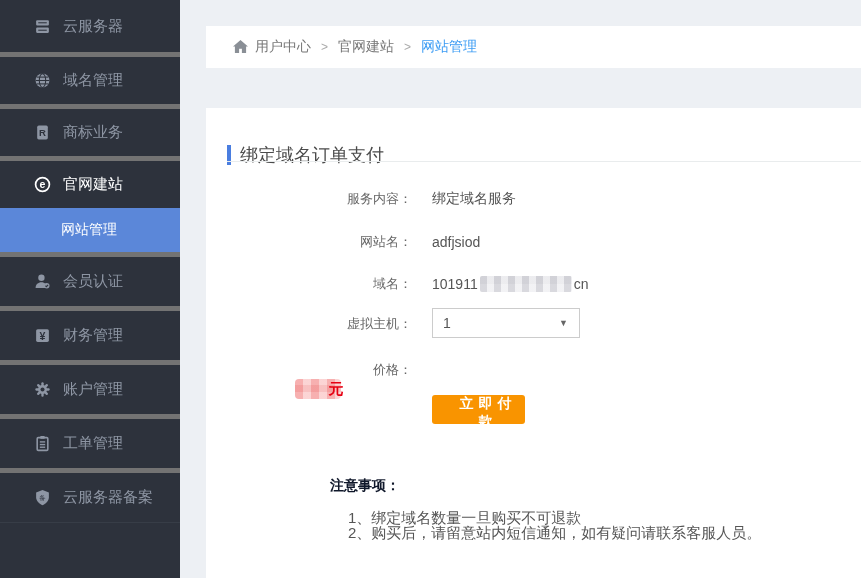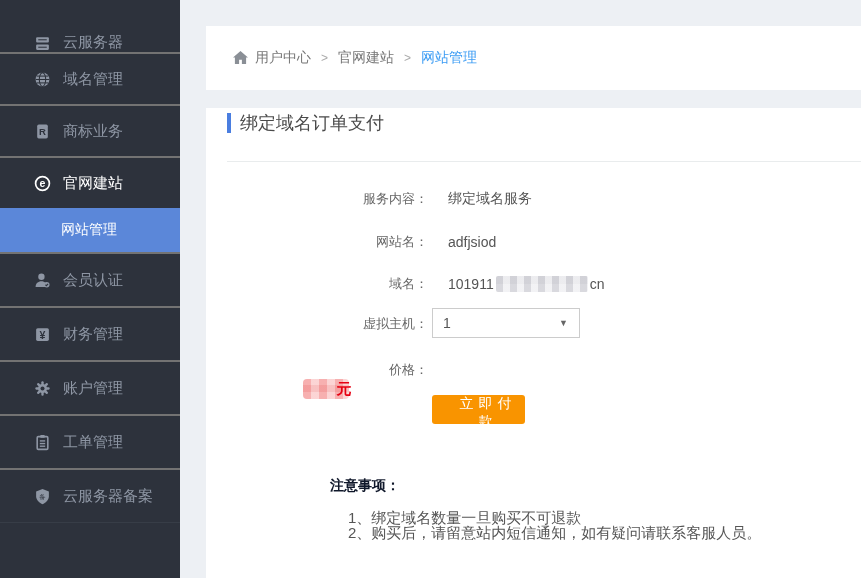--- a/index.html
+++ b/index.html
@@ -3,52 +3,52 @@
 <meta charset="utf-8">
 <style>
   * { margin:0; padding:0; box-sizing:border-box; }
   html,body { width:861px; height:578px; overflow:hidden;
     font-family:"Liberation Sans","DejaVu Sans",sans-serif; background:#edf0f4; }
 
   
   .sidebar { position:absolute; left:0; top:0; width:180px; height:578px;
     background:#2d323c; display:flex; flex-direction:column; }
   .side-item { height:52px; display:flex; align-items:center; padding-left:34px;
-    color:#8e96a4; font-size:15px; cursor:pointer; border-top:2px solid #737373; }
-  .side-item:first-child { border-top:none;align-items:flex-end; }
+    color:#8e96a4; font-size:15px; cursor:pointer; border-top:5px solid #737373; }
+  .side-item:first-child { border-top:none; }
   .side-item.tall { height:54px; }
   .side-item.active { color:#ffffff; }
   .side-icon { width:17px; height:17px; margin-right:12px; display:inline-flex;
     align-items:center; justify-content:center; color:inherit; flex:none; }
   .side-icon svg { width:17px; height:17px; display:block; }
   .side-label { white-space:nowrap; }
   .side-subitem { height:44px; background:#5b87d9; color:#fff; font-size:14px;
     display:flex; align-items:center; padding-left:61px; cursor:pointer; }
   .side-filler { flex:1; border-top:1px solid #373d47; }
 
   
-  .crumb-card { position:absolute; left:206px; top:26px; right:0; height:64px;
+  .crumb-card { position:absolute; left:206px; top:26px; right:0; height:42px;
     background:#ffffff; display:flex; align-items:center; padding-left:27px;
     font-size:14px; color:#777; }
   .crumb-home { width:15px; height:14px; margin-right:7px; color:#8a8f96; display:inline-flex; }
   .crumb-home svg { width:15px; height:14px; }
   .crumb-item { color:#777; cursor:pointer; }
   .crumb-sep { color:#aaa; margin:0 10px; font-size:12px; }
   .crumb-item.active { color:#3c9cf4; }
 
   
   .content-card { position:absolute; left:206px; top:108px; right:0; height:470px;
     background:#ffffff; }
-  .title-row { position:absolute; left:21px; top:3px; display:flex; align-items:center; }
+  .title-row { position:absolute; left:21px; top:35px; display:flex; align-items:center; }
   .title-bar { width:4px; height:20px; background:#4a7ee0; margin-right:9px; }
   .page-title { font-size:18px; color:#4a4a4a; }
   .title-divider { position:absolute; left:21px; right:0; top:53px; height:1px; background:#e9eced; }
 
   .form-row { position:absolute; left:0; display:flex; align-items:center; height:22px; }
-  .form-label { width:206px; text-align:right; font-size:13px; color:#666; flex:none;margin-left:16px; }
+  .form-label { width:206px; text-align:right; font-size:13px; color:#666; flex:none; }
   .form-value { margin-left:20px; font-size:14px; color:#555;
     display:flex; align-items:center; }
 
   .mosaic-gray { display:inline-block; width:92px; height:16px; margin:0 2px; border-radius:2px;
     background-image:
       repeating-linear-gradient(90deg, rgba(190,190,198,.45) 0 7px, rgba(245,245,247,.55) 7px 14px),
       repeating-linear-gradient(0deg, #efeff2 0 8px, #e2e2e6 8px 16px); }
   .mosaic-pink { display:inline-block; width:46px; height:20px; border-radius:4px;
     background-image:
       repeating-linear-gradient(90deg, rgba(242,130,130,.45) 0 8px, rgba(252,210,210,.4) 8px 16px),
@@ -57,21 +57,21 @@
 
   .qty-select { position:absolute; left:226px; width:148px; height:30px;
     border:1px solid #cccccc; background:#fff; display:flex; align-items:center;
     cursor:pointer; }
   .qty-value { font-size:14px; color:#555; padding-left:10px; flex:1; }
   .qty-arrow { font-size:9px; color:#666; padding-right:11px; }
 
   .pay-button { position:absolute; left:226px; width:93px; height:29px; border:none;
     background:#f99400; color:#ffffff; font-size:14px; letter-spacing:5px;
     padding-left:19px; border-radius:3px; cursor:pointer;
-    font-family:"Liberation Sans","DejaVu Sans",sans-serif; }
+    font-family:"Liberation Sans","DejaVu Sans",sans-serif;font-weight:bold; }
 
   .notes-title { position:absolute; left:124px; font-size:14px; font-weight:bold; color:#0f172a; }
   .note-item { position:absolute; left:142px; font-size:15px; color:#555; }
 </style>
 </head>
 <body>
 
 <div class="sidebar">
 
   <div class="side-item">

